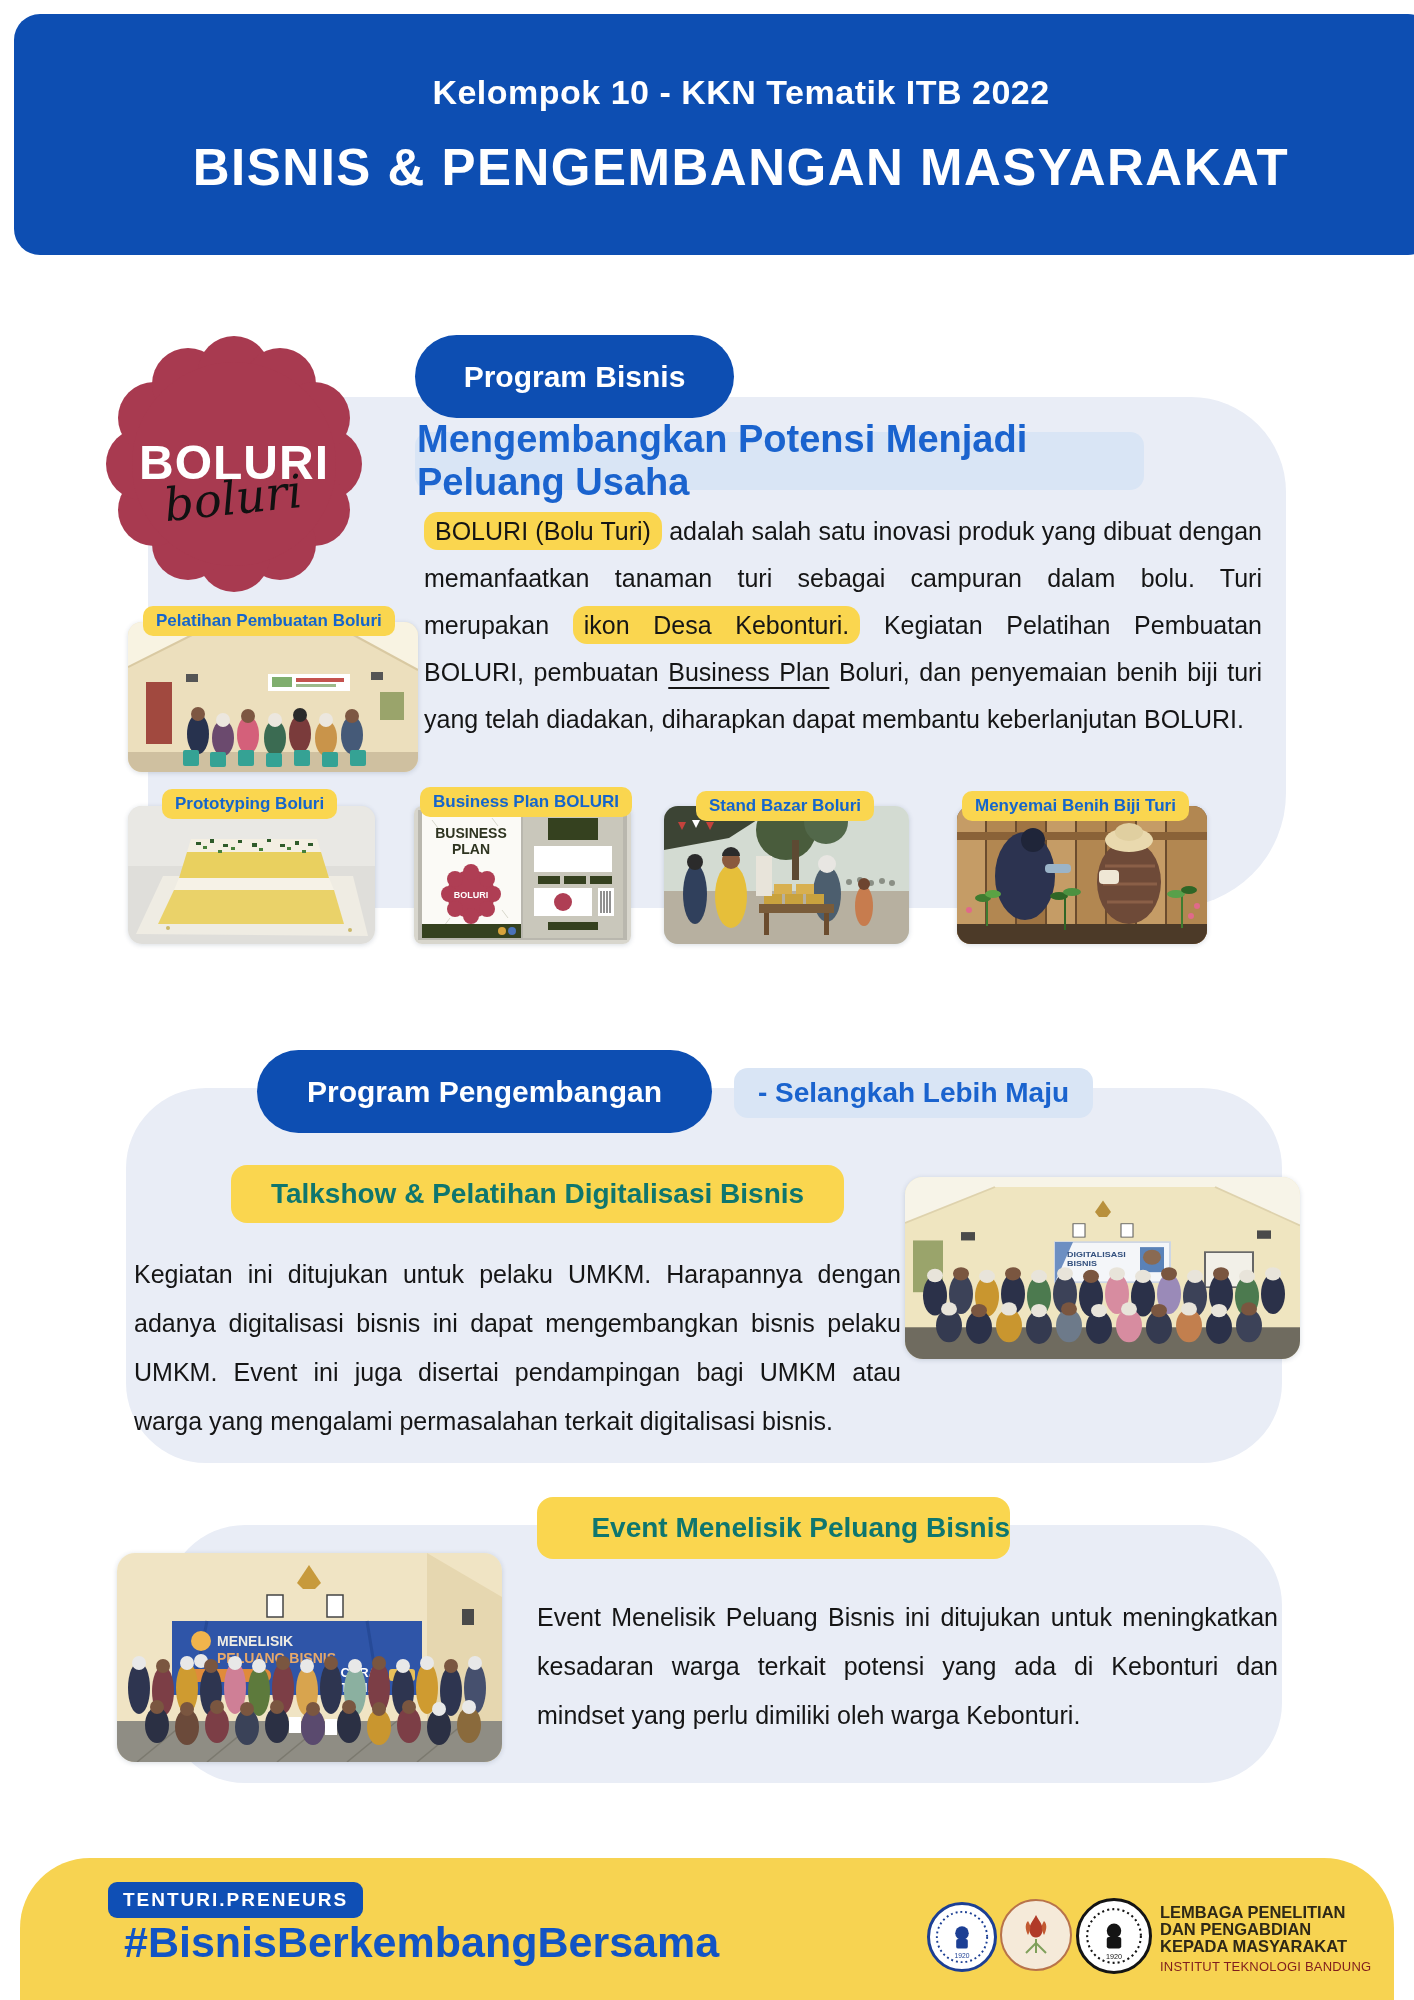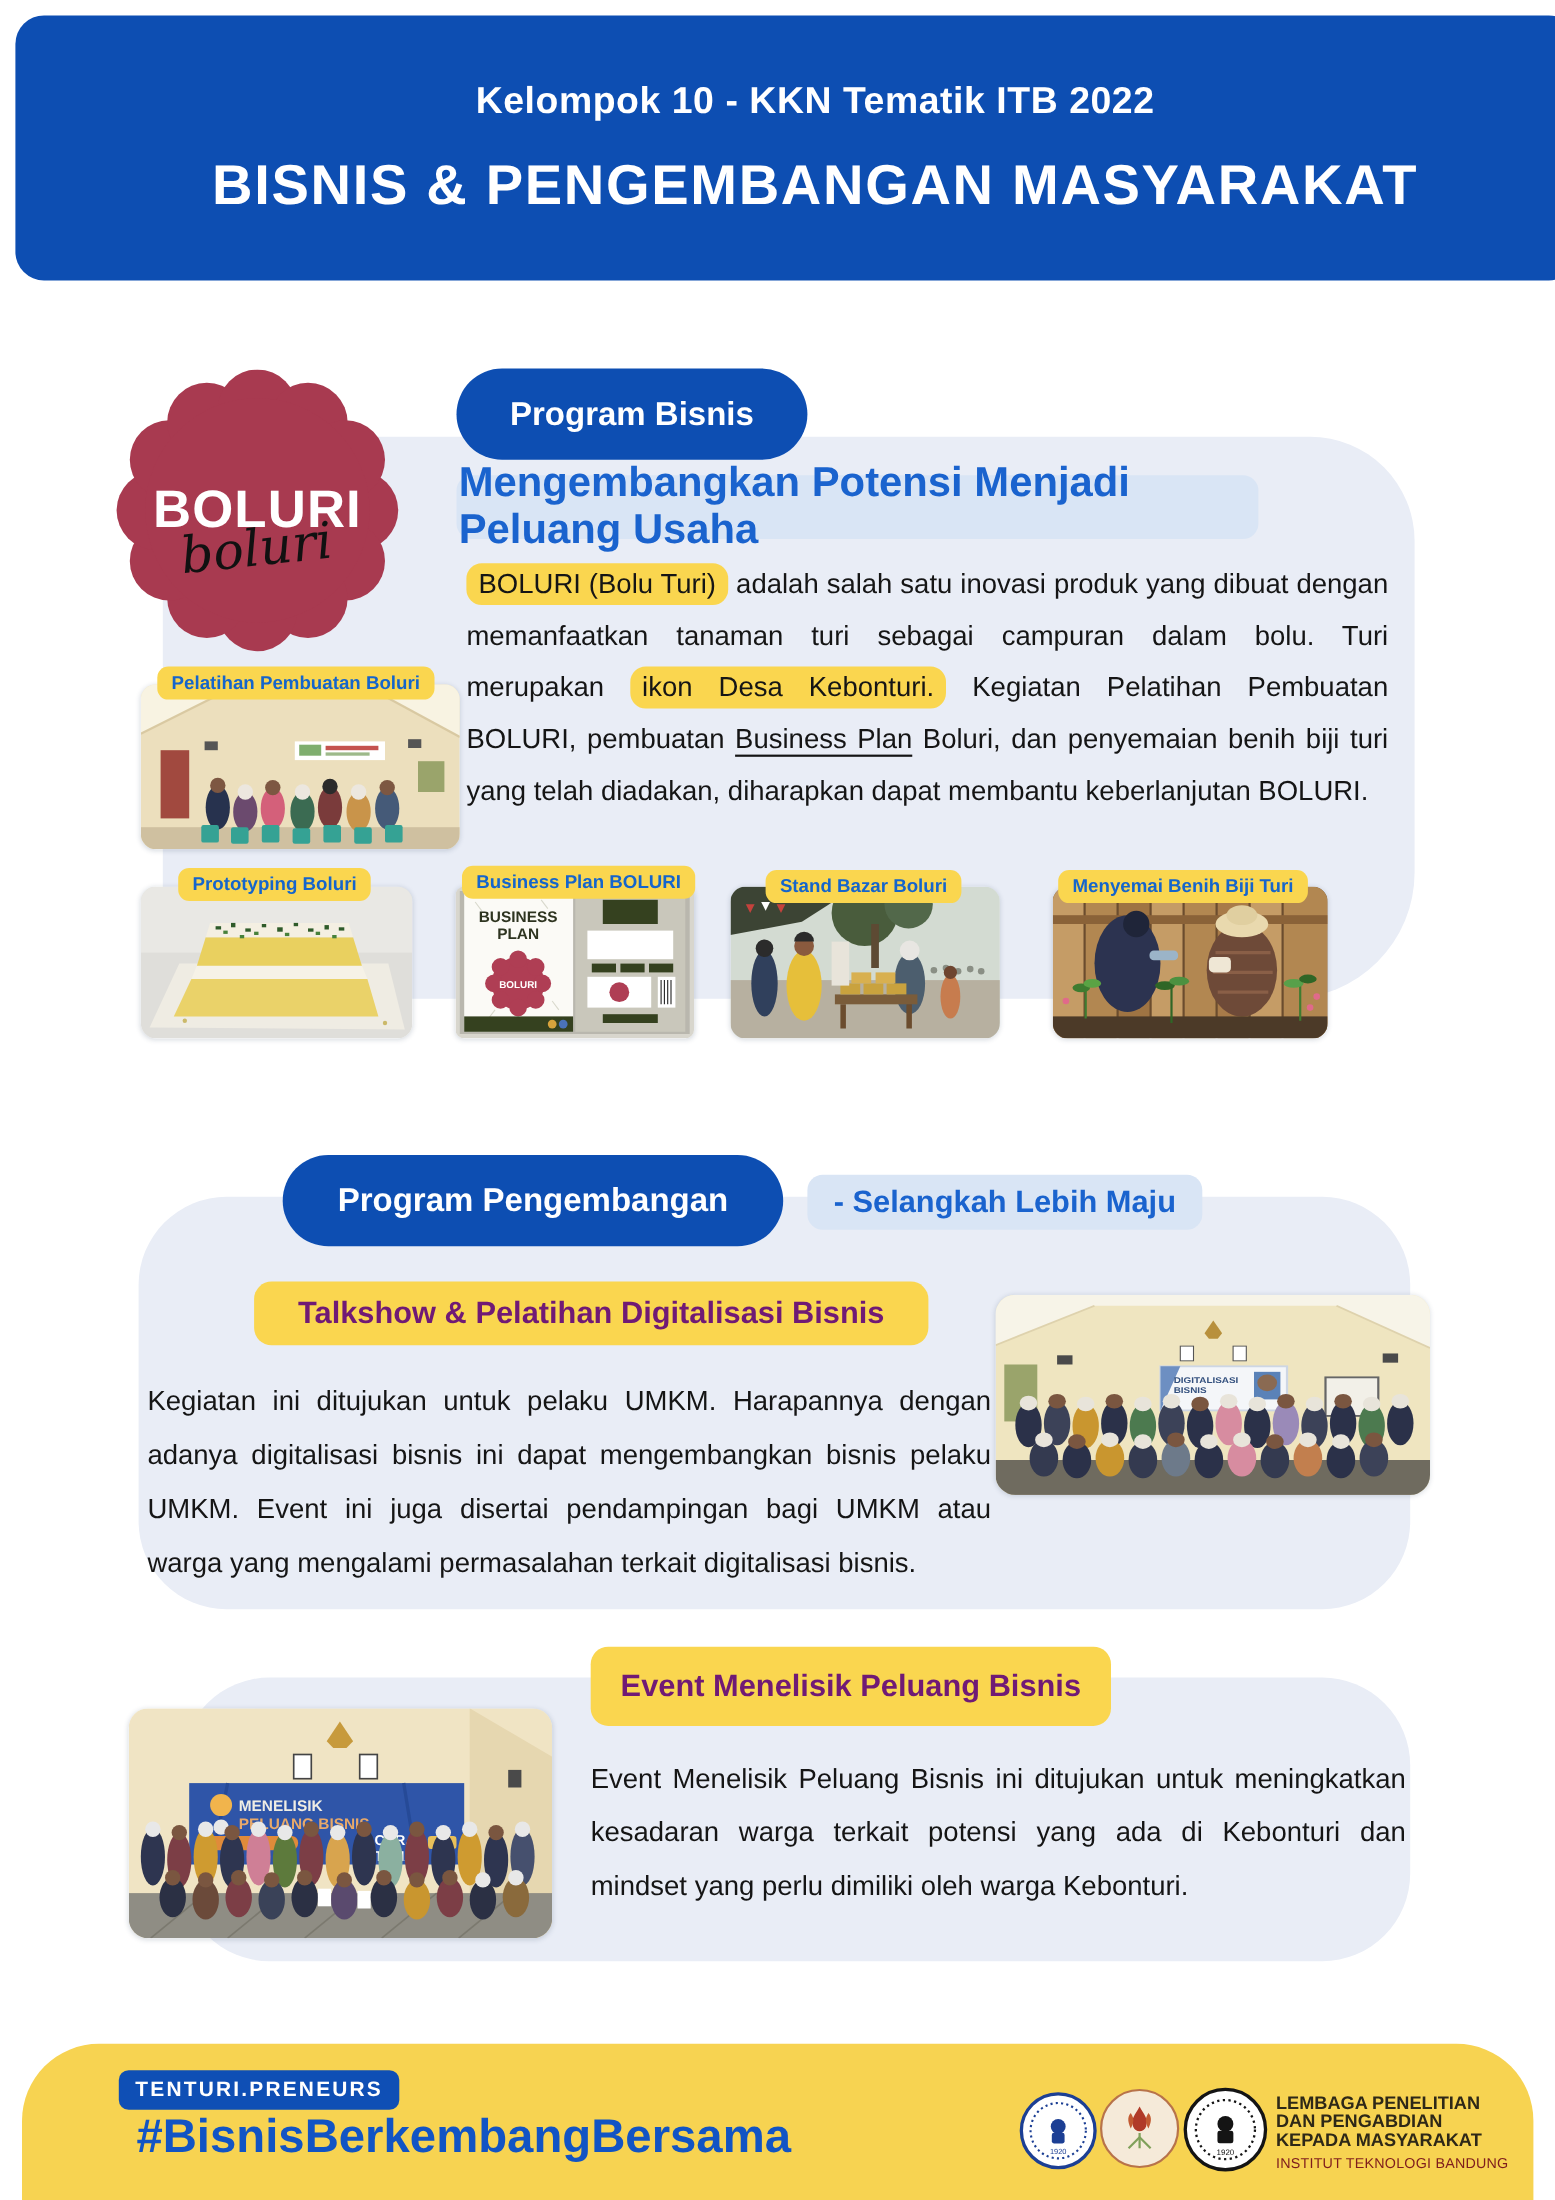--- a/index.html
+++ b/index.html
@@ -20,24 +20,24 @@
   #panel3{left:165px;top:1525px;width:1117px;height:258px;border-radius:80px;}
   
   .pill{position:absolute;background:#0D4EB2;color:#fff;font-weight:700;font-size:30px;
     display:flex;align-items:center;justify-content:center;border-radius:42px;z-index:6;}
   #pill-bisnis{left:415px;top:335px;width:319px;height:83px;}
   #pill-peng{left:257px;top:1050px;width:455px;height:83px;}
   .subbanner{position:absolute;background:#D9E5F5;color:#1A63CE;font-weight:700;border-radius:14px;
     display:flex;align-items:center;z-index:5;}
   #subbanner1{left:415px;top:432px;width:727px;height:58px;font-size:38px;padding-left:2px;}
   #tagline{left:734px;top:1068px;width:359px;height:50px;font-size:28px;justify-content:center;}
-  .ybanner{position:absolute;background:#FAD64F;color:#701a75;font-weight:700;border-radius:16px;
+  .ybanner{position:absolute;background:#FAD64F;color:#0f766e;font-weight:700;border-radius:16px;
     display:flex;align-items:center;justify-content:center;font-size:28px;z-index:6;white-space:nowrap;}
   #talkshow-title{left:231px;top:1165px;width:613px;height:58px;}
-  #event-title{left:537px;top:1497px;width:473px;height:72px;}
+  #event-title{left:537px;top:1497px;width:473px;height:62px;justify-content:flex-end;}
   
   .para{position:absolute;color:#151515;font-size:25px;line-height:47px;text-align:justify;z-index:5;}
   #para1{left:424px;top:508px;width:838px;}
   #para2{left:134px;top:1250px;width:767px;line-height:49px;}
   #para3{left:537px;top:1593px;width:741px;line-height:49px;}
   .highlight{background:#FAD64F;border-radius:14px;padding:5px 11px;
     box-decoration-break:clone;-webkit-box-decoration-break:clone;}
   .underline{text-decoration:underline;text-underline-offset:6px;}
   
   .photo{position:absolute;border-radius:14px;overflow:hidden;z-index:4;box-shadow:0 1px 5px rgba(40,60,90,.18);}

